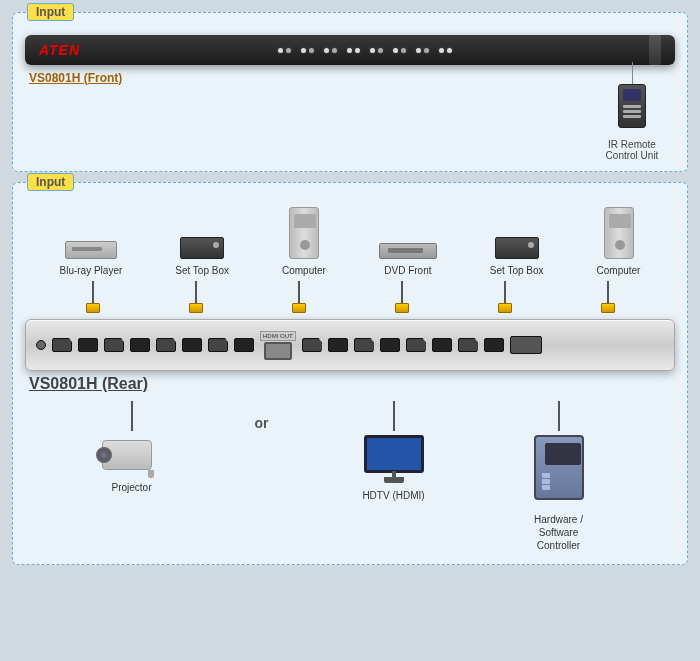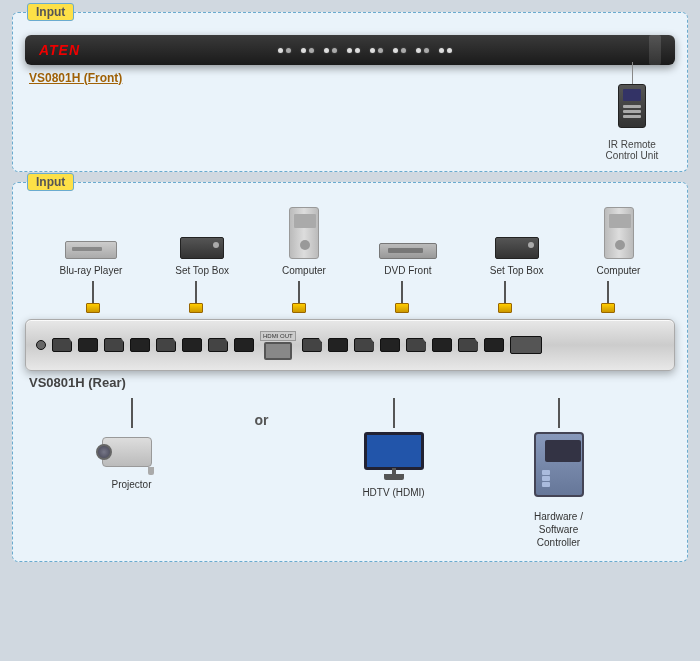--- a/index.html
+++ b/index.html
@@ -311,25 +311,26 @@
       background: #888;
       border: 2px solid #555;
     }
     .port.vga-port {
       width: 32px;
       height: 18px;
       background: #555;
       border-radius: 2px;
     }
     .rear-label {
-      font-size: 13px;
+      font-size: 16px;
       color: #444;
       margin-top: 4px;
       margin-left: 4px;
       font-weight: bold;
+      text-decoration: underline;
     }
     
     .bottom-row {
       display: flex;
       justify-content: space-around;
       align-items: flex-start;
       padding: 8px 30px 0 30px;
     }
     .bottom-item {
       display: flex;

